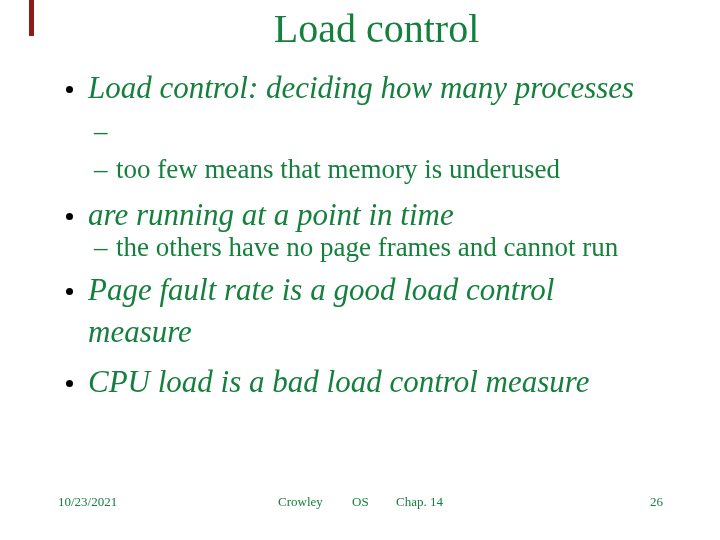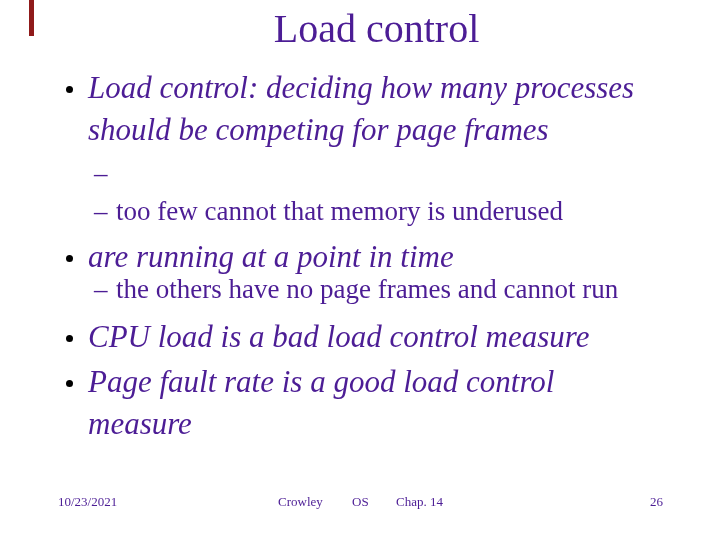--- a/index.html
+++ b/index.html
@@ -1,21 +1,21 @@
 <!DOCTYPE html>
 <html><head>
 <meta charset="utf-8">
 <style>
   html,body { margin:0; padding:0; background:#888; }
   .slide {
     position:relative;
     width:720px; height:540px;
     background:#ffffff;
     font-family:"Liberation Serif", "DejaVu Serif", serif;
-    color:#4c1d95;
+    color:#15803d;
     overflow:hidden;
   }
   .accent-bar {
     position:absolute; left:29px; top:0; width:5px; height:36px;
   }
   .title {
     margin-top:5px;
     padding-left:33px;
     text-align:center;
     font-size:40px;
@@ -68,67 +68,66 @@
   <div class="title">Load control</div>
 
   <div class="content">
 
     <div class="row b">
       <span class="marker">
           <span class="dot"></span>
         </span>
       <span class="lines">
         <div class="line">Load control: deciding how many processes</div>
-        <div class="line">should be competing for page frames</div>
       </span>
     </div>
 
     <div class="row s m-s1">
       <span class="marker">–</span>
     </div>
 
     <div class="row s m-s2">
       <span class="marker">–</span>
       <span class="lines">
-        <div class="line">too few cannot that memory is underused</div>
+        <div class="line">too few means that memory is underused</div>
       </span>
     </div>
 
     <div class="row b m-b2">
       <span class="marker">
           <span class="dot"></span>
         </span>
       <span class="lines">
         <div class="line">are running at a point in time</div>
       </span>
     </div>
 
     <div class="row s m-s3">
       <span class="marker">–</span>
       <span class="lines">
         <div class="line">the others have no page frames and cannot run</div>
       </span>
     </div>
 
-    <div class="row b m-b3">
-      <span class="marker">
-          <span class="dot"></span>
-        </span>
-      <span class="lines">
-        <div class="line">CPU load is a bad load control measure</div>
-      </span>
-    </div>
-
     <div class="row b m-b4">
       <span class="marker">
           <span class="dot"></span>
         </span>
       <span class="lines">
         <div class="line">Page fault rate is a good load control</div>
         <div class="line">measure</div>
+      </span>
+    </div>
+
+    <div class="row b m-b3">
+      <span class="marker">
+          <span class="dot"></span>
+        </span>
+      <span class="lines">
+        <div class="line">CPU load is a bad load control measure</div>
       </span>
     </div>
 
   </div>
 
   <div class="footer">
     <span class="f-date">10/23/2021</span>
     <span class="f-author">Crowley</span>
     <span class="f-course">OS</span>
     <span class="f-chapter">Chap. 14</span>

